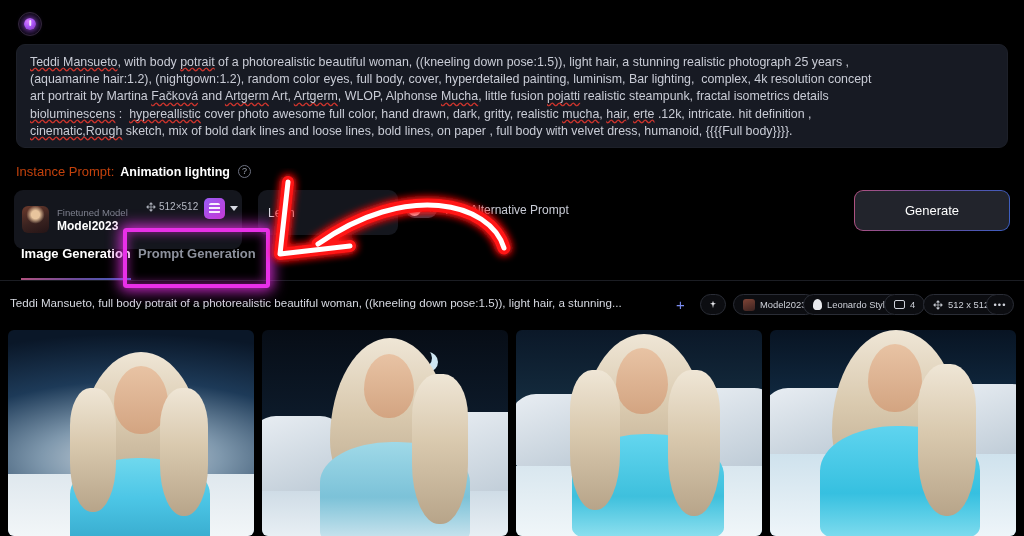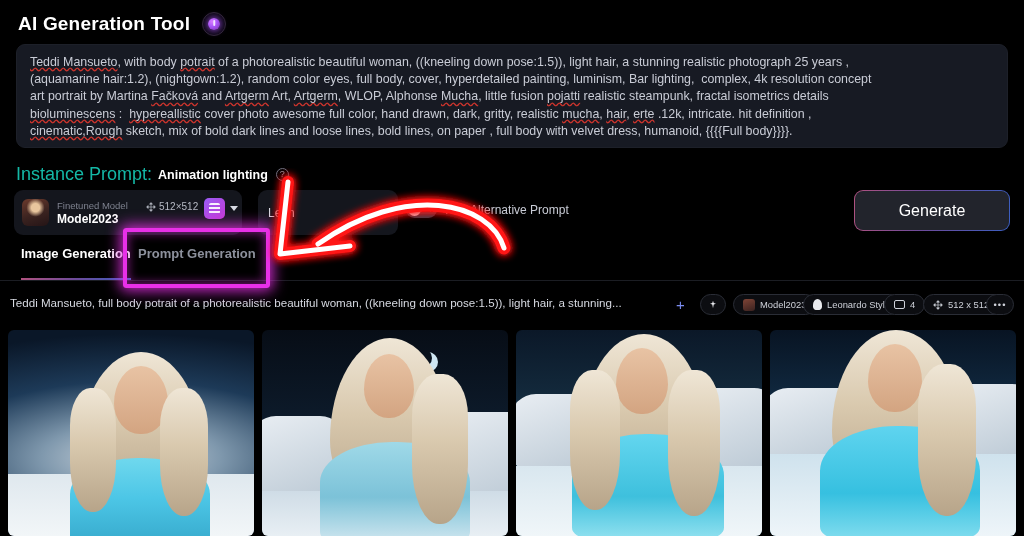--- a/index.html
+++ b/index.html
@@ -48,33 +48,33 @@
     font-size: 12.4px; line-height: 17.2px; color: #c9ccd6;
     white-space: pre-wrap; word-break: normal;
   }
   .sp { text-decoration: underline wavy #d0342c; text-decoration-skip-ink: none; text-align: center; }
 
   
   .instance-row {
     position: absolute; left: 16px; top: 164px;
     display: flex; align-items: center; gap: 6px;
   }
-  .instance-label { font-size: 18px; color: #14b8a6; }
+  .instance-label { font-size: 13px; color: #c2410c; }
   .instance-value { font-size: 12.5px; color: #ffffff; font-weight: bold; }
   .qmark {
     width: 13px; height: 13px; border-radius: 50%;
     border: 1px solid #6d7180; color: #9aa0ad;
     font-size: 9px; line-height: 11px; text-align: center; margin-left: 2px;
   }
 
   
   .controls { position: absolute; left: 14px; top: 190px; width: 996px; height: 48px; }
 
   .model-card {
-    position: absolute; left: 0; top: 0; width: 228px; height: 45px;
+    position: absolute; left: 0; top: 0; width: 228px; height: 59px;
     background: #14161d; border-radius: 9px;
     display: flex; align-items: center; padding: 0 8px; gap: 8px;
   }
   .model-thumb {
     width: 27px; height: 27px; border-radius: 6px; flex: 0 0 auto;
     background:
       radial-gradient(circle at 50% 32%, #e8c59d 0 18%, rgba(232,197,157,0) 40%),
       linear-gradient(160deg, #6b3a2c 0%, #3b2320 55%, #241416 100%);
   }
   .model-meta { display: flex; flex-direction: column; gap: 1px; }
@@ -115,21 +115,21 @@
   .alt-label { font-size: 12px; color: #c9ccd6; }
 
   .generate-btn {
     position: absolute; left: 840px; top: 0; width: 156px; height: 41px;
     border-radius: 9px; background: #22242c;
     border: 1px solid transparent;
     background-image: linear-gradient(#22242c,#22242c),
       linear-gradient(100deg,#b0527f 0%,#6d4b9b 45%,#3b5ec0 100%);
     background-origin: border-box; background-clip: padding-box, border-box;
     display: flex; align-items: center; justify-content: center;
-    color: #ffffff; font-size: 16px;
+    color: #ffffff; font-size: 13px;
   }
   .token-note {
     position: absolute; left: 840px; top: 48px; width: 156px;
     text-align: center; font-size: 8.6px; color: #84889a; line-height: 12px;
   }
 
   
   .tabs { position: absolute; left: 0; top: 246px; width: 1024px; height: 36px; }
   .tab { position: absolute; top: 0; font-size: 13px; height: 28px; font-weight: bold; }
   .tab-active { left: 21px; color: #ffffff; font-weight: bold; }
@@ -198,21 +198,20 @@
 
   
   .arrow { position: absolute; left: 258px; top: 168px; width: 280px; height: 112px; pointer-events: none; }
 </style>
 </head>
 <body>
 
 <div class="app">
 
   <div class="header">
-    <div class="app-title">AI Generation Tool</div>
     <div class="badge-ring">
       <div class="badge-dot"></div>
     </div>
   </div>
 
   <div class="prompt-box">
     <div class="prompt-text"><span class="sp">Teddi Mansueto</span><span>, with body </span><span class="sp">potrait</span><span> of a photorealistic beautiful woman, ((kneeling down pose:1.5)), light hair, a stunning realistic photograph 25 years ,</span>
 <span>(aquamarine hair:1.2), (nightgown:1.2), random color eyes, full body, cover, hyperdetailed painting, luminism, Bar lighting,  complex, 4k resolution concept</span>
 <span>art portrait by Martina </span><span class="sp">Fačková</span><span> and </span><span class="sp">Artgerm</span><span> Art, </span><span class="sp">Artgerm</span><span>, WLOP, Alphonse </span><span class="sp">Mucha</span><span>, little fusion </span><span class="sp">pojatti</span><span> realistic steampunk, fractal isometrics details</span>
 <span class="sp">bioluminescens</span><span> :  </span><span class="sp">hypereallistic</span><span> cover photo awesome full color, hand drawn, dark, gritty, realistic </span><span class="sp">mucha</span><span>, </span><span class="sp">hair</span><span>, </span><span class="sp">erte</span><span> .12k, intricate. hit definition ,</span>

